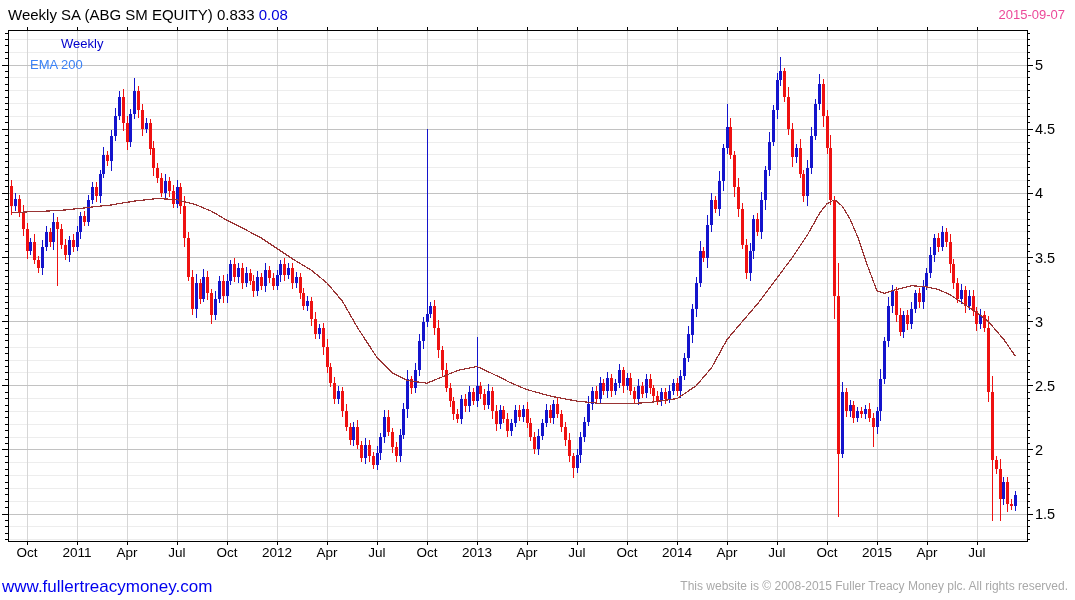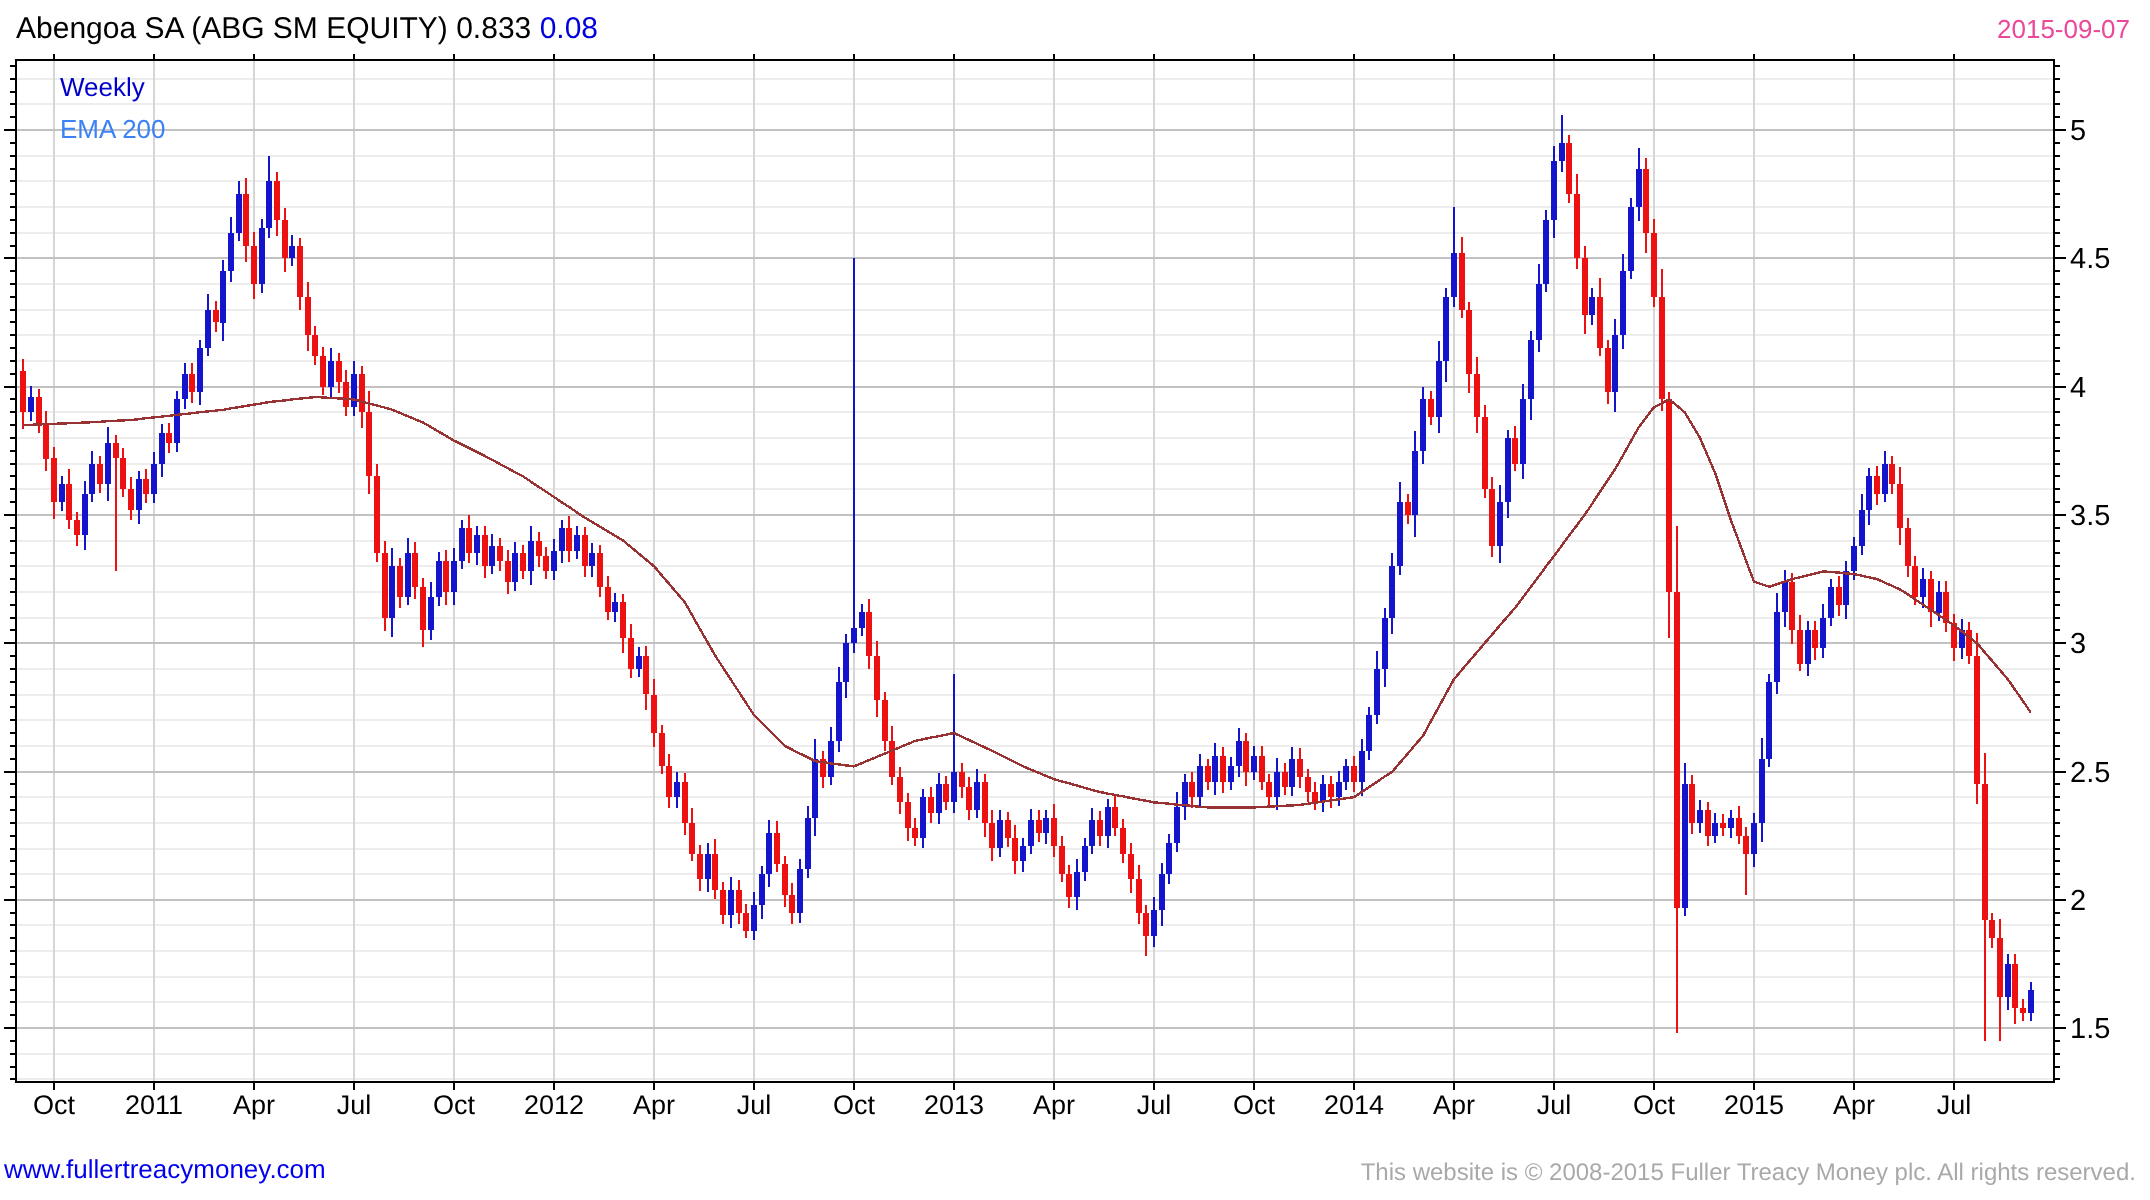--- a/index.html
+++ b/index.html
@@ -2,31 +2,31 @@
 <html><head>
 <meta charset="utf-8">
 <style>
   html,body{margin:0;padding:0;background:#ffffff;}
   body{width:1075px;height:600px;position:relative;overflow:hidden;
        font-family:"Liberation Sans", sans-serif;-webkit-font-smoothing:none;}
   .hdr-title{position:absolute;left:8px;top:6px;font-size:15px;color:#000;white-space:nowrap;}
   .hdr-title .chg{color:#0000dd;}
   .hdr-date{position:absolute;right:10px;top:7px;font-size:13px;color:#ec4899;}
   .legend{position:absolute;left:30px;top:33px;font-size:13px;line-height:21px;}
-  .legend .lg-weekly{color:#0000cc;}
+  .legend .lg-weekly{color:#0000cc;margin-left:31px;}
   .legend .lg-ema{color:#3b82f6;}
   #plot{position:absolute;left:0;top:0;width:1075px;height:600px;}
   svg text{font-family:"Liberation Sans", sans-serif;}
-  .ftr-link{position:absolute;left:2px;top:577px;font-size:13px;color:#0000ee;text-decoration:none;}
+  .ftr-link{position:absolute;left:2px;top:577px;font-size:17px;color:#0000ee;text-decoration:none;}
   .ftr-copy{position:absolute;right:7px;top:579px;font-size:12px;color:#a9a9a9;text-align:right;}
 </style>
 </head>
 <body>
 
-<div class="hdr-title"><span>Abengoa SA (ABG SM EQUITY)</span>&nbsp;<span>0.833</span>&nbsp;<span class="chg">0.08</span></div>
+<div class="hdr-title"><span>Weekly SA (ABG SM EQUITY)</span>&nbsp;<span>0.833</span>&nbsp;<span class="chg">0.08</span></div>
 
 <div class="hdr-date">2015-09-07</div>
 
 <div id="plot"><svg width="1075" height="600" viewBox="0 0 1075 600" shape-rendering="crispEdges">
       <g>
         <line x1="8.0" y1="539.7" x2="1027.0" y2="539.7" stroke="#ededed" stroke-width="1"></line>
         <line x1="8.0" y1="526.9" x2="1027.0" y2="526.9" stroke="#ededed" stroke-width="1"></line>
         <line x1="8.0" y1="501.2" x2="1027.0" y2="501.2" stroke="#ededed" stroke-width="1"></line>
         <line x1="8.0" y1="488.4" x2="1027.0" y2="488.4" stroke="#ededed" stroke-width="1"></line>
         <line x1="8.0" y1="475.6" x2="1027.0" y2="475.6" stroke="#ededed" stroke-width="1"></line>

